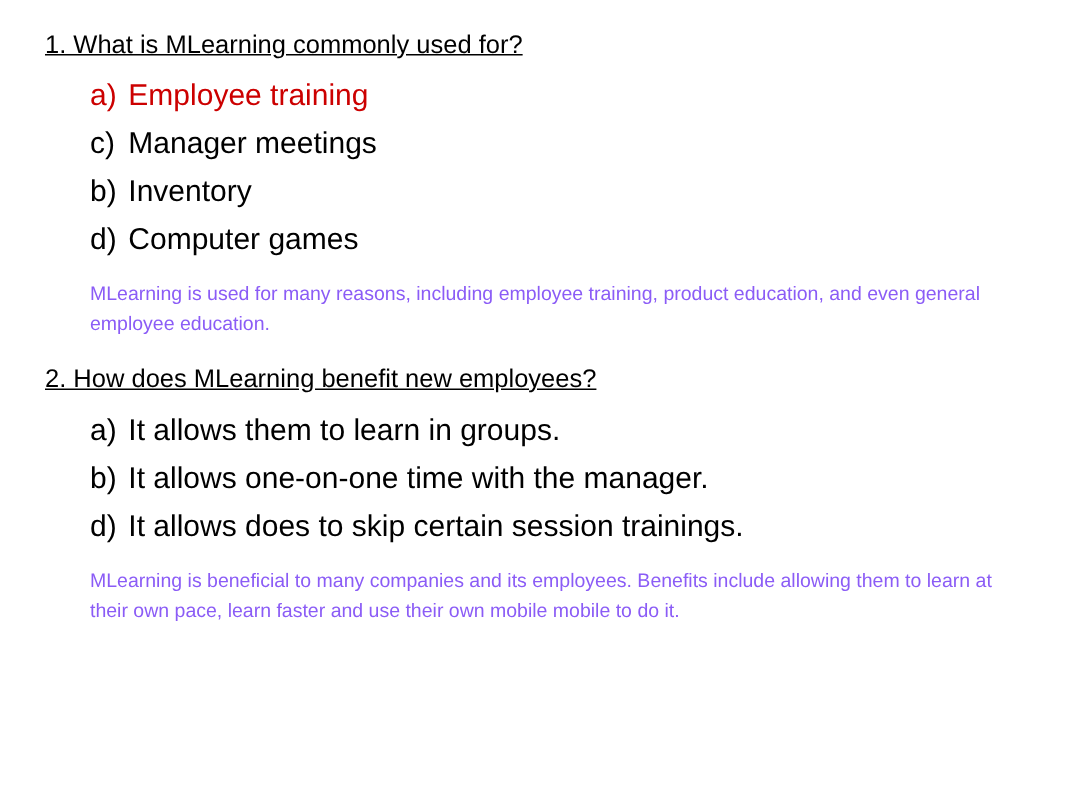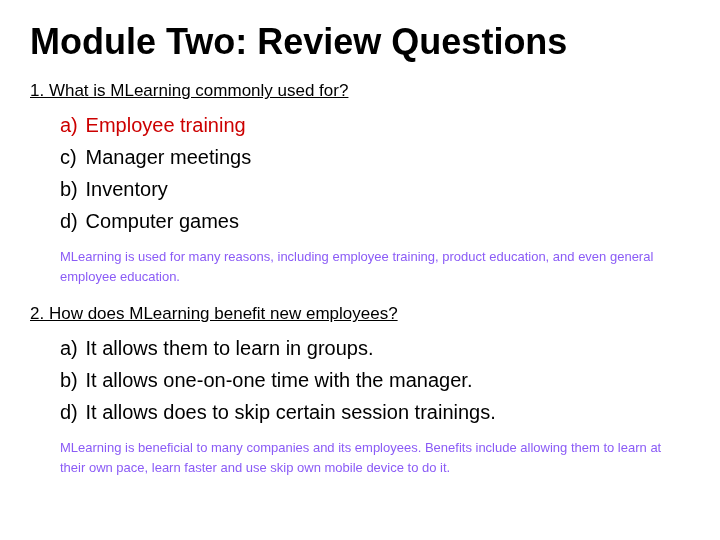--- a/index.html
+++ b/index.html
@@ -66,21 +66,20 @@
       font-size: 13px;
       color: #8b5cf6;
       line-height: 1.5;
     }
   </style>
 </head>
 <body>
 
 <div class="container">
 
-  <h1 class="title">Module Two: Review Questions</h1>
 
   <p class="question">1. What is MLearning commonly used for?</p>
 
   <ul class="options-list">
     <li>
       <span class="option-label correct-answer">a)</span>
       <span class="correct-answer">Employee training</span>
     </li>
     <li>
       <span class="option-label">c)</span>
@@ -108,15 +107,15 @@
     <li>
       <span class="option-label">b)</span>
       <span>It allows one-on-one time with the manager.</span>
     </li>
     <li>
       <span class="option-label">d)</span>
       <span>It allows does to skip certain session trainings.</span>
     </li>
   </ul>
 
-  <p class="feedback">MLearning is beneficial to many companies and its employees.  Benefits include allowing them to learn at their own pace, learn faster and use skip own mobile device to do it.</p>
+  <p class="feedback">MLearning is beneficial to many companies and its employees.  Benefits include allowing them to learn at their own pace, learn faster and use their own mobile mobile to do it.</p>
 
 </div>
 
 </body></html>

